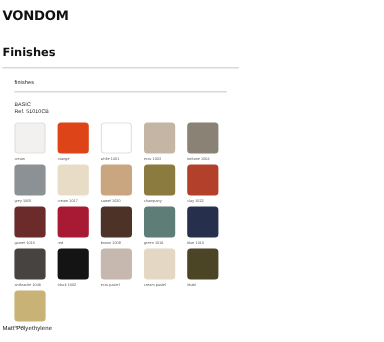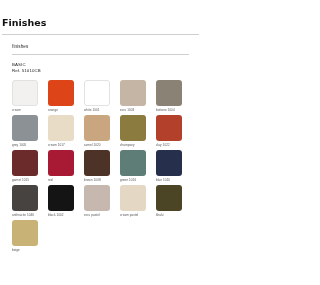--- a/index.html
+++ b/index.html
@@ -117,20 +117,23 @@
     color: #1a1a1a;
     line-height: 7px;
     letter-spacing: 0.1px;
   }
 </style>
 </head>
 <body>
 
 <div class="page">
 
+  <div class="brand-bar">
+    <div class="brand-logo">VONDOM</div>
+  </div>
 
   <div class="page-title">Finishes</div>
 
   <div class="rule-top"></div>
 
   <div class="section-label">finishes</div>
 
   <div class="rule-sub"></div>
 
   <div class="family">

